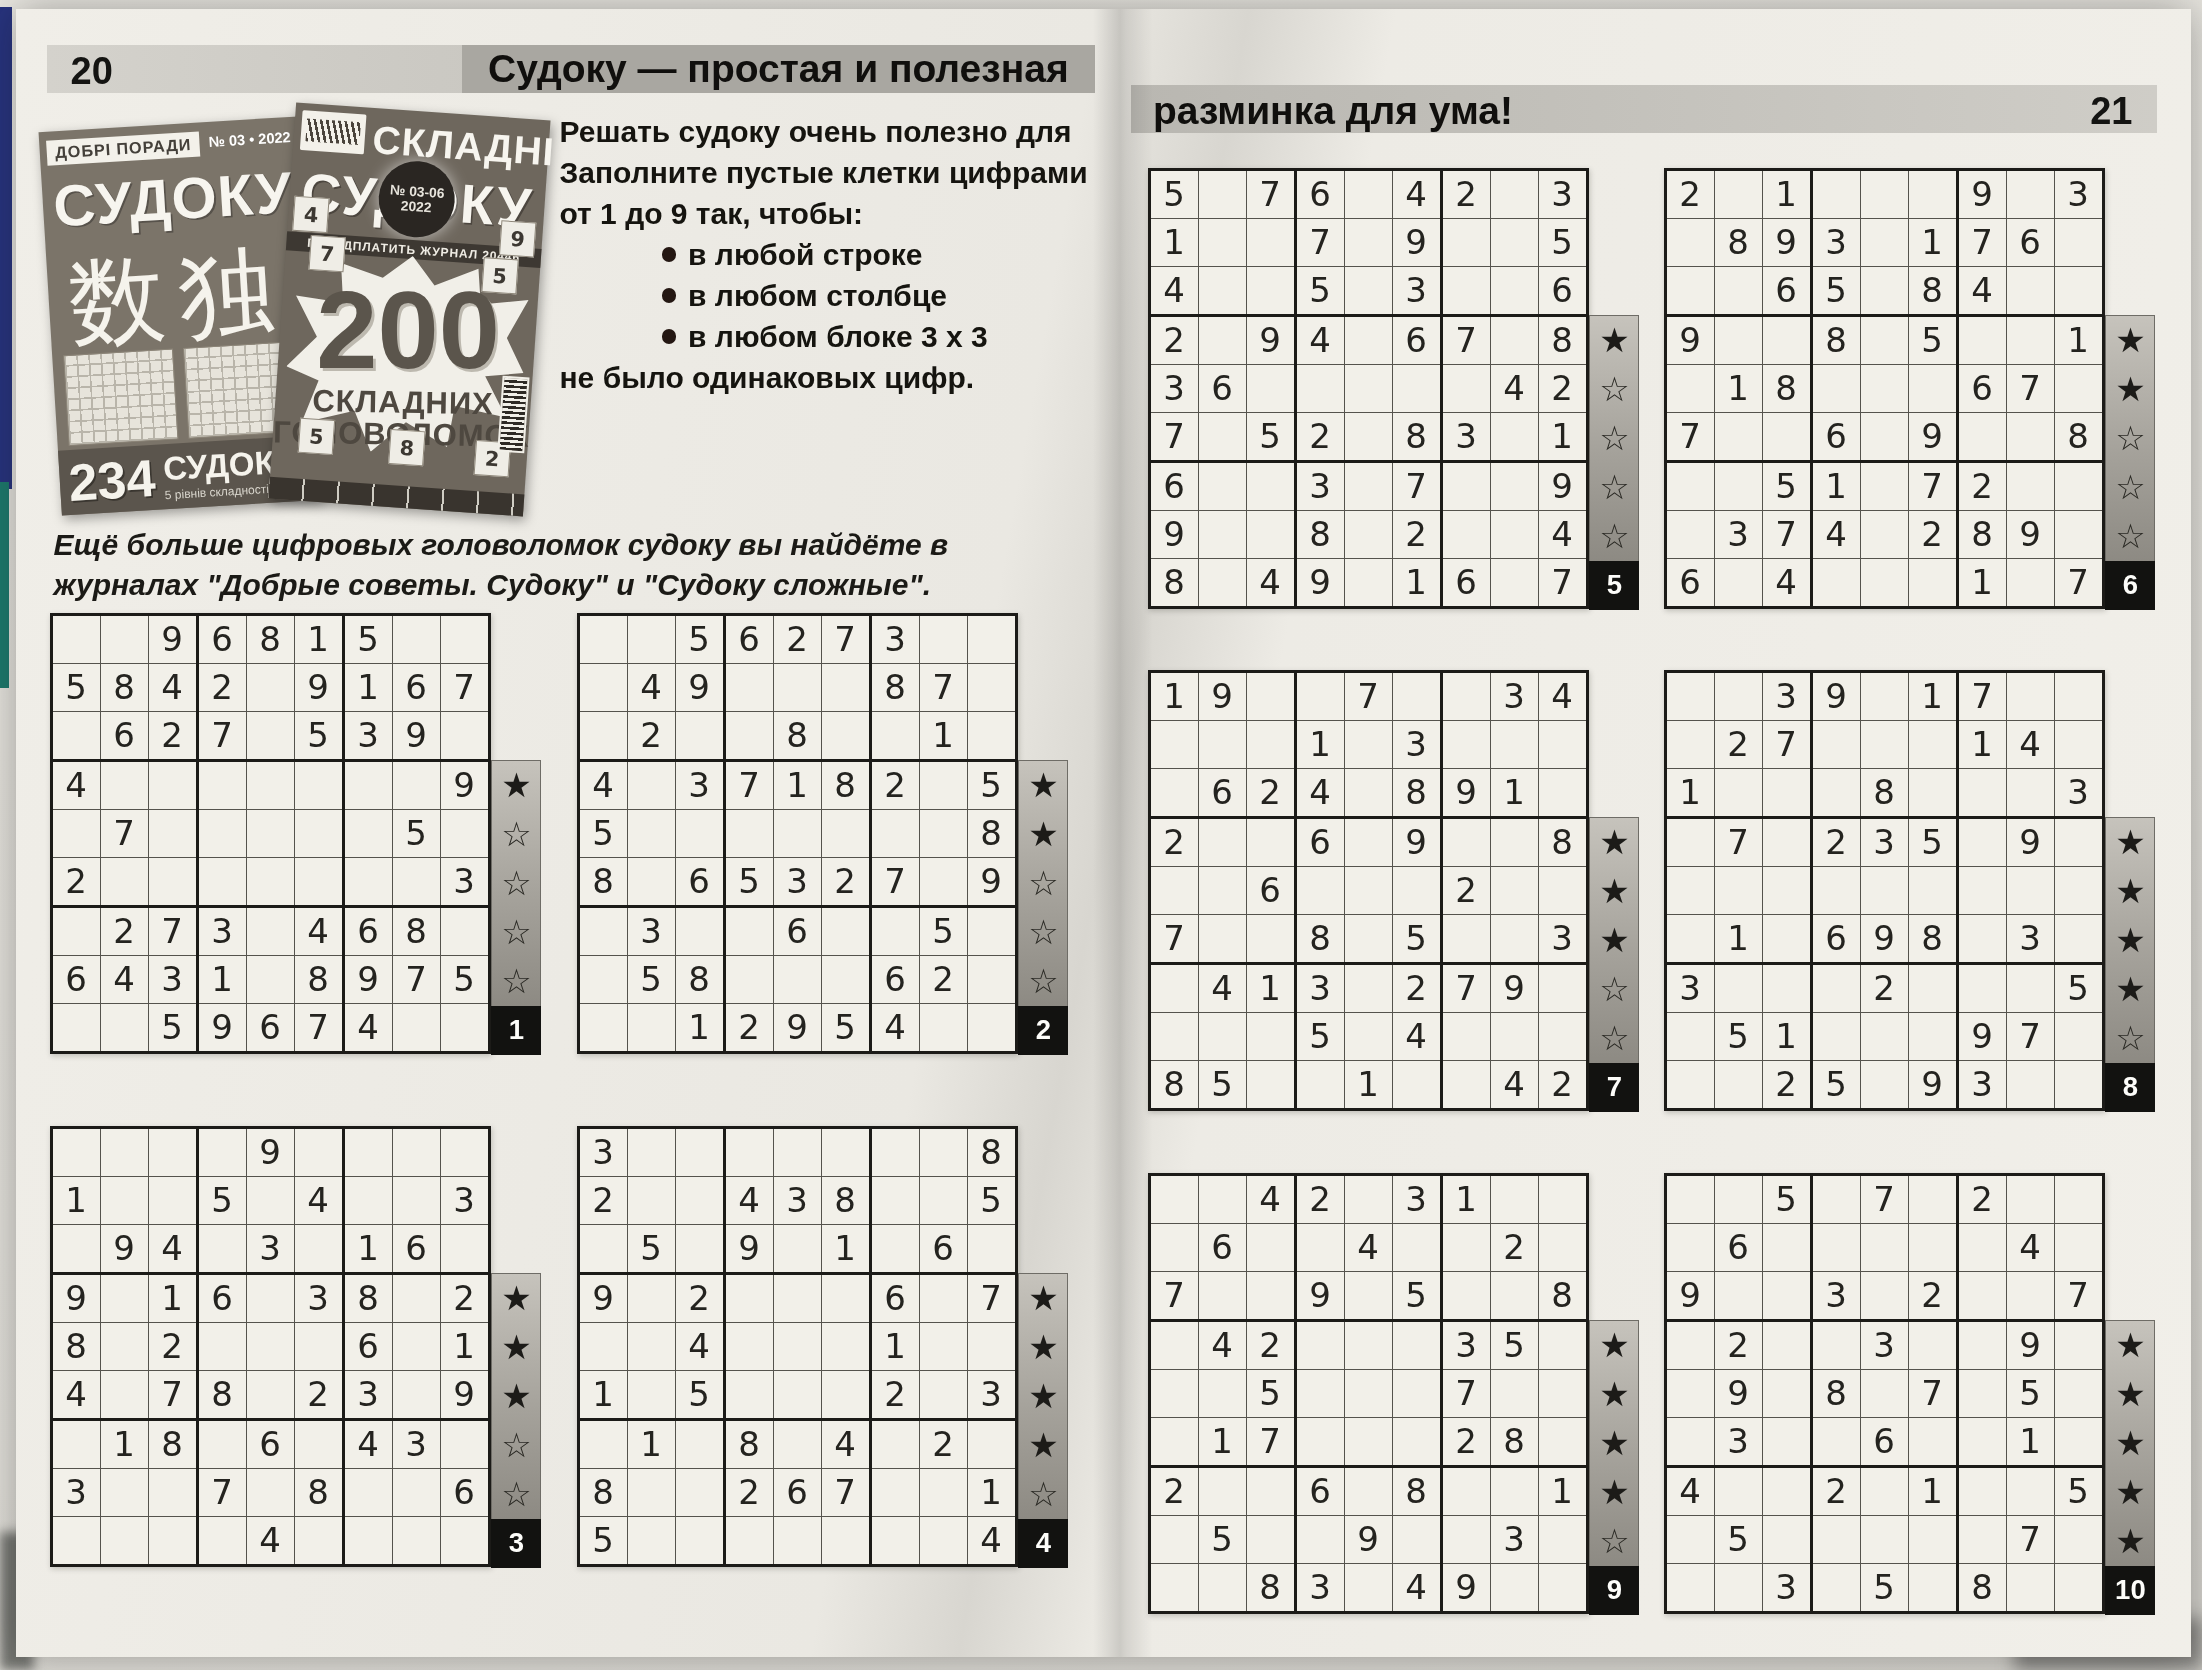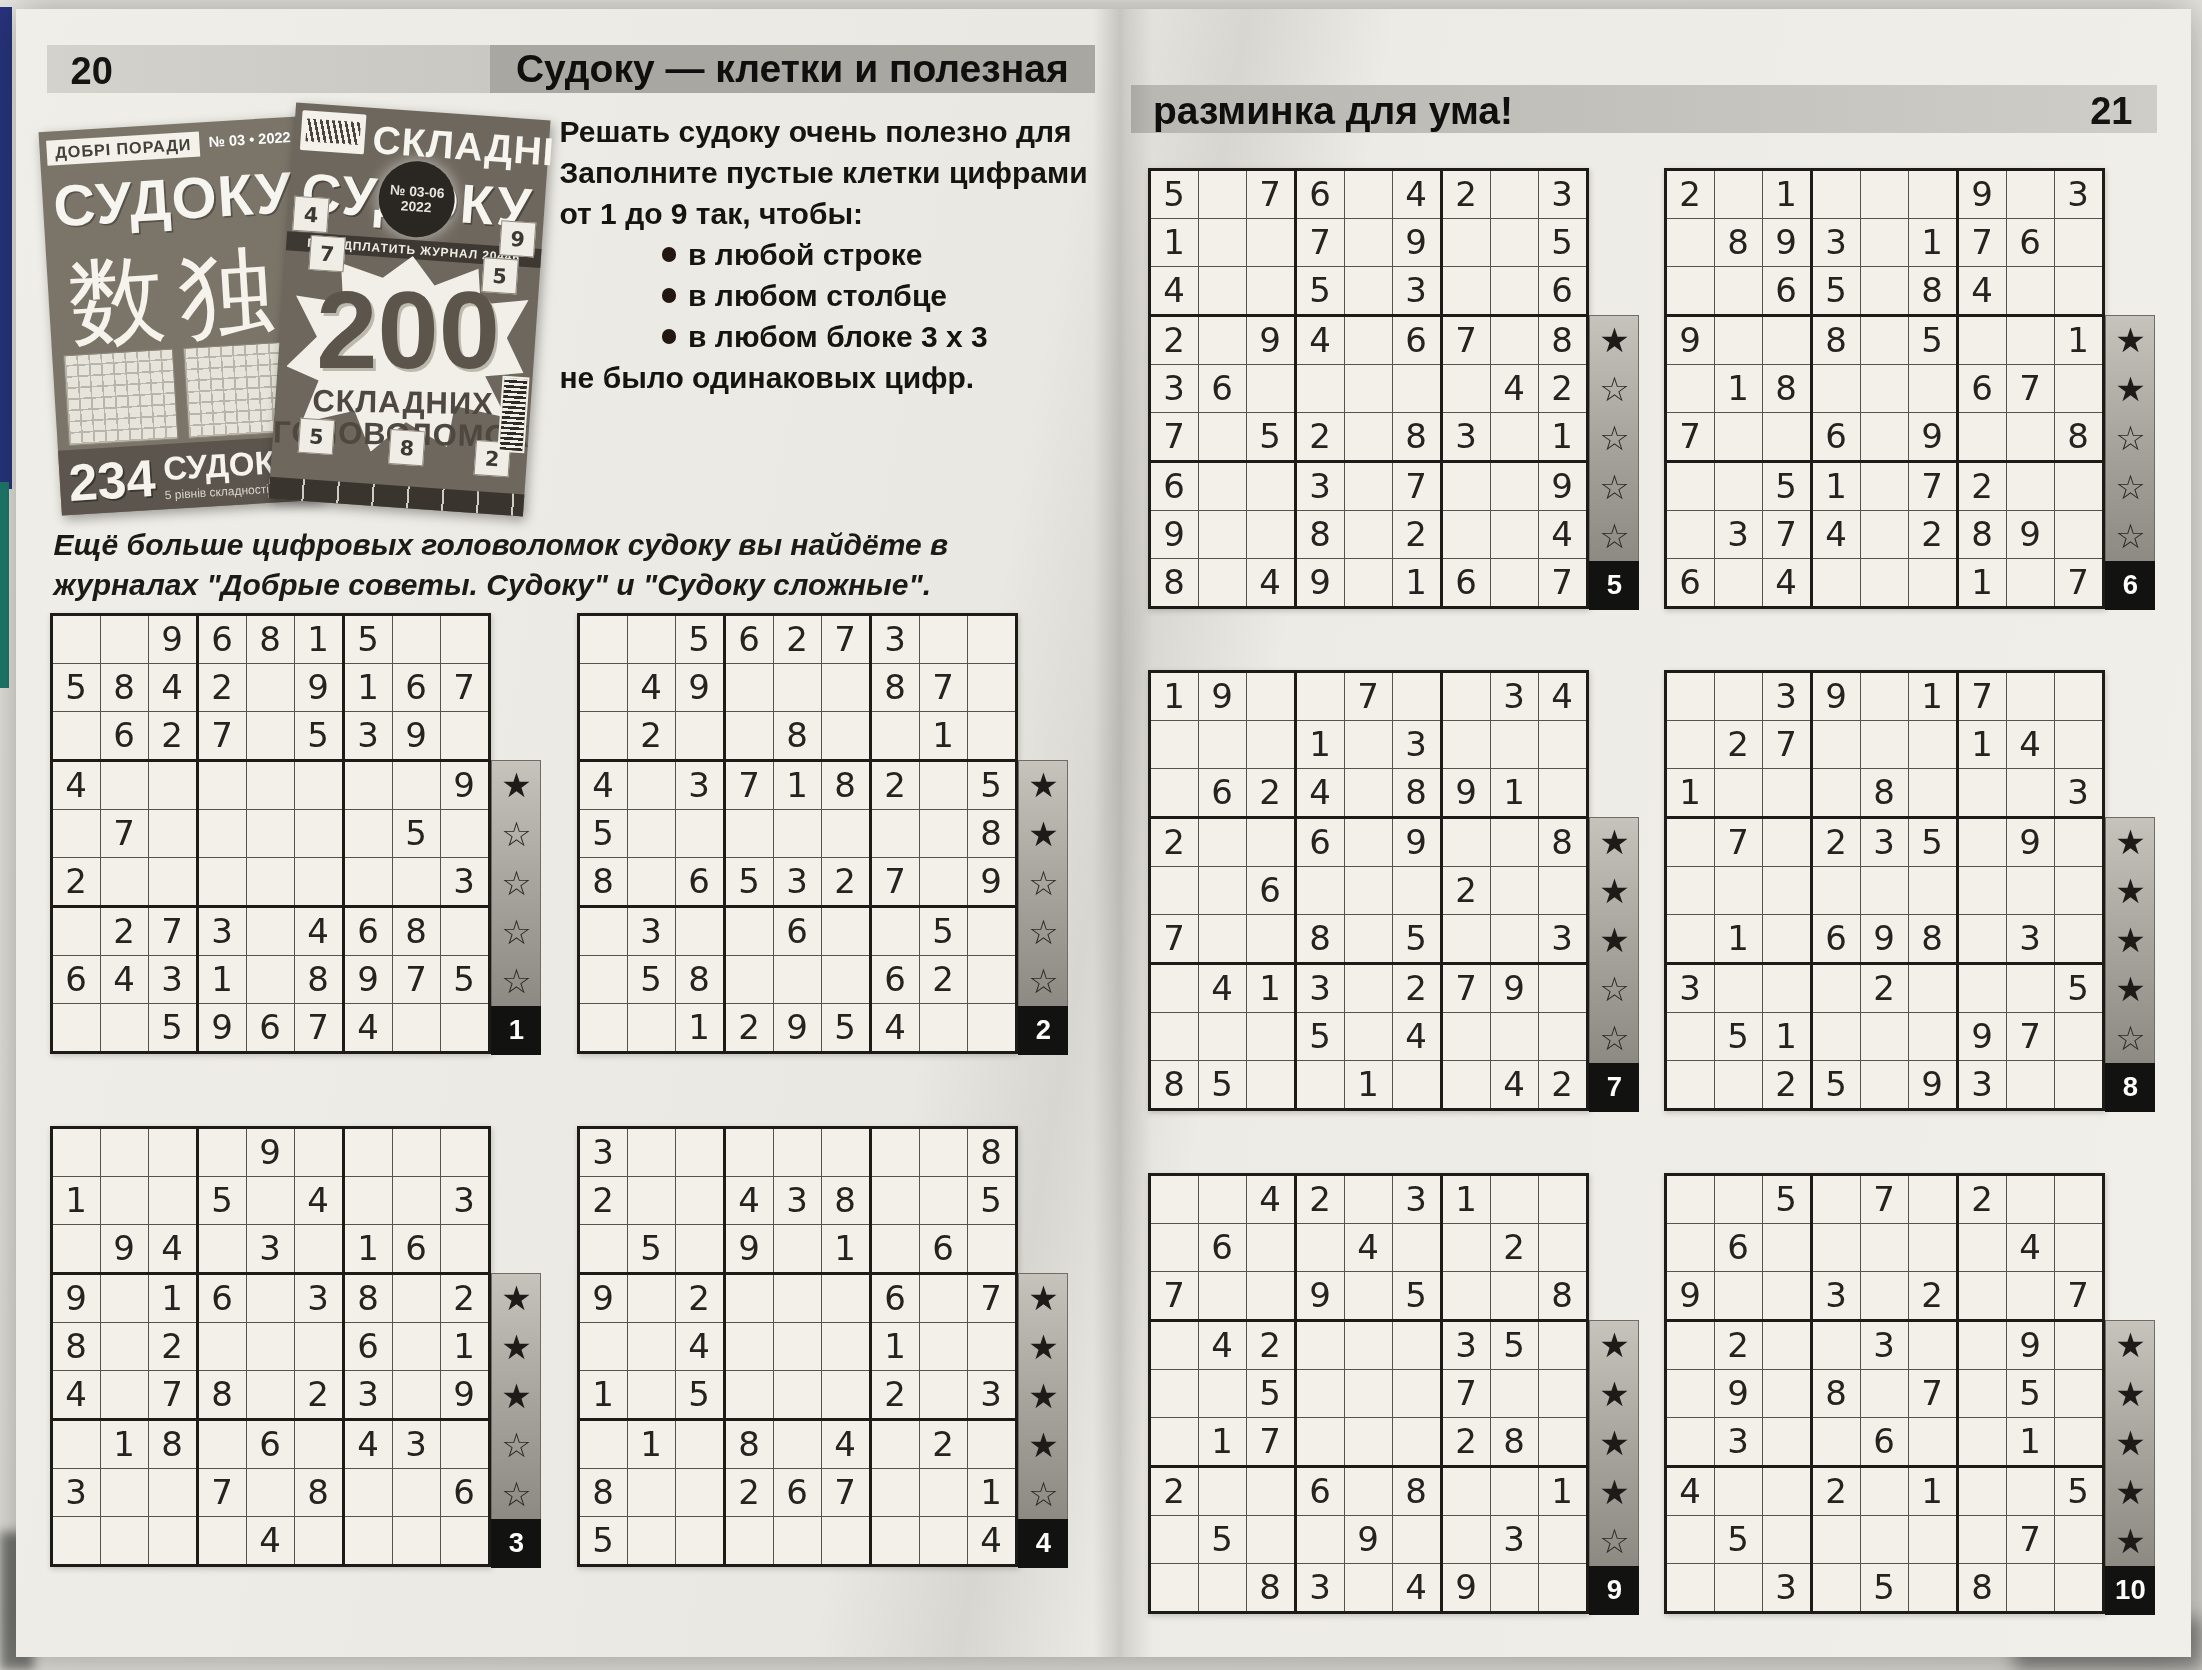--- a/index.html
+++ b/index.html
@@ -105,21 +105,21 @@
   <div class="edge-navy"></div>
   <div class="edge-teal"></div>
   <div class="edge-dark-bl"></div>
   <div class="edge-dark-br"></div>
 
   <div class="spread">
 
     <div class="page left">
       <div class="pagebar">
         <span class="pageno">20</span>
-        <span class="pagetitle">Судоку — клетки и полезная</span>
+        <span class="pagetitle">Судоку — простая и полезная</span>
       </div>
 
       <div class="covers">
         <div class="cover coverA">
           <div class="cA-brand">ДОБРІ ПОРАДИ</div>
           <div class="cA-issue">№ 03 • 2022</div>
           <div class="cA-title">СУДОКУ</div>
           <div class="cA-kanji">数独</div>
           <div class="cA-thumbs">
             <div class="thumb"></div>

